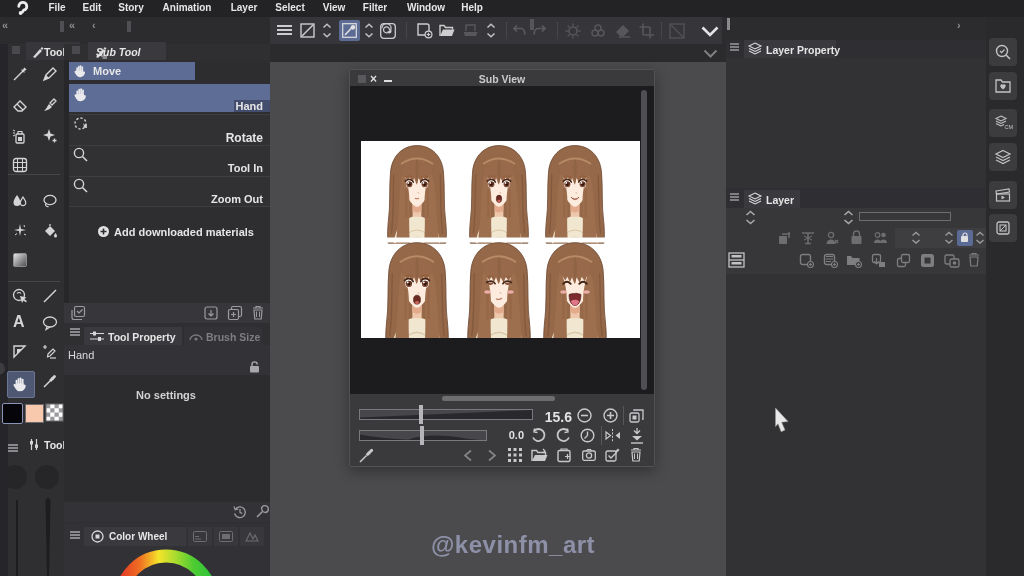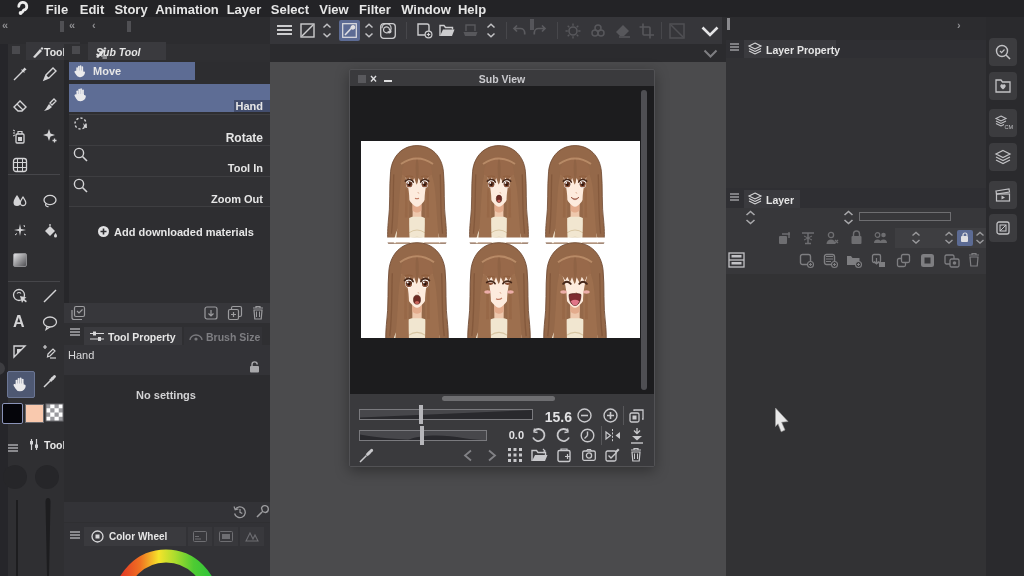--- a/index.html
+++ b/index.html
@@ -24,21 +24,21 @@
         <path d="M2.7,8.6 h8 v1.2 a1.3,1.3 0 0 1 2,1.1 a5.6,5.6 0 0 1 -5.6,5.3 h-0.3 a4.9,4.9 0 0 1 -4.4,-2.7 l-1.8,-3 a1.15,1.15 0 0 1 2,-1.1 z" fill="#eaeaec"></path>
       </g>
     </defs>
   </svg>
 
   <div class="abs" style="left:0;top:0;width:1024px;height:17px;background:#232326;"></div>
   <svg class="abs" style="left:15px;top:1px" width="15" height="15" viewBox="0 0 15 15">
     <path d="M3.8,5.4 A4,4 0 1 1 8.6,9.2 L7.4,11" fill="none" stroke="#ececec" stroke-width="2.8" stroke-linecap="round"></path>
     <circle cx="5.6" cy="12" r="1.9" fill="#ececec"></circle>
   </svg>
-  <div id="menus" style="position:absolute;left:0;top:2px;width:1024px;height:14px;font-size:13px;">
+  <div id="menus" style="position:absolute;left:0;top:2px;width:1024px;height:14px;font-size:10px;">
     <span class="txt abs" style="left:57px;transform:translateX(-50%)">File</span>
     <span class="txt abs" style="left:92px;transform:translateX(-50%)">Edit</span>
     <span class="txt abs" style="left:131px;transform:translateX(-50%)">Story</span>
     <span class="txt abs" style="left:187px;transform:translateX(-50%)">Animation</span>
     <span class="txt abs" style="left:244px;transform:translateX(-50%)">Layer</span>
     <span class="txt abs" style="left:290px;transform:translateX(-50%)">Select</span>
     <span class="txt abs" style="left:334px;transform:translateX(-50%)">View</span>
     <span class="txt abs" style="left:375px;transform:translateX(-50%)">Filter</span>
     <span class="txt abs" style="left:426px;transform:translateX(-50%)">Window</span>
     <span class="txt abs" style="left:472px;transform:translateX(-50%)">Help</span>
@@ -451,20 +451,22 @@
             <stop offset="0.6" stop-color="#aadc2e"></stop>
         <stop offset="0.8" stop-color="#4ecb33"></stop>
             <stop offset="1" stop-color="#2fc43a"></stop>
           </linearGradient>
         </defs>
       <path d="M 56,56 A 46,46 0 0 1 148,56" fill="none" stroke="url(#cw)" stroke-width="13"></path>
     </svg>
   </div>
 
   <div class="abs" style="left:270px;top:62px;width:456px;height:514px;background:#4b4b4d;"></div>
+  <div class="abs txt" style="left:513px;top:531px;transform:translateX(-50%);
+      font-size:24px;color:#8e90a8;letter-spacing:0.5px;">@kevinfm_art</div>
 
   <div id="subview">
     <div class="abs" style="left:349px;top:69px;width:306px;height:398px;background:#3a3a3d;
          border:1px solid #525255;border-radius:2px;box-shadow:0 4px 14px rgba(0,0,0,0.35);box-sizing:border-box;"></div>
 
     <div class="abs" style="left:358px;top:75px;width:8px;height:8px;background:#59595d;"></div>
     <div class="txt abs" style="left:370px;top:72px;font-size:12px;color:#dedee0;">×</div>
     <div class="abs" style="left:384px;top:80px;width:8px;height:2px;background:#dedee0;"></div>
     <div class="txt abs" style="left:502px;top:73px;font-size:10.5px;transform:translateX(-50%);color:#cacace;">Sub View</div>
 

